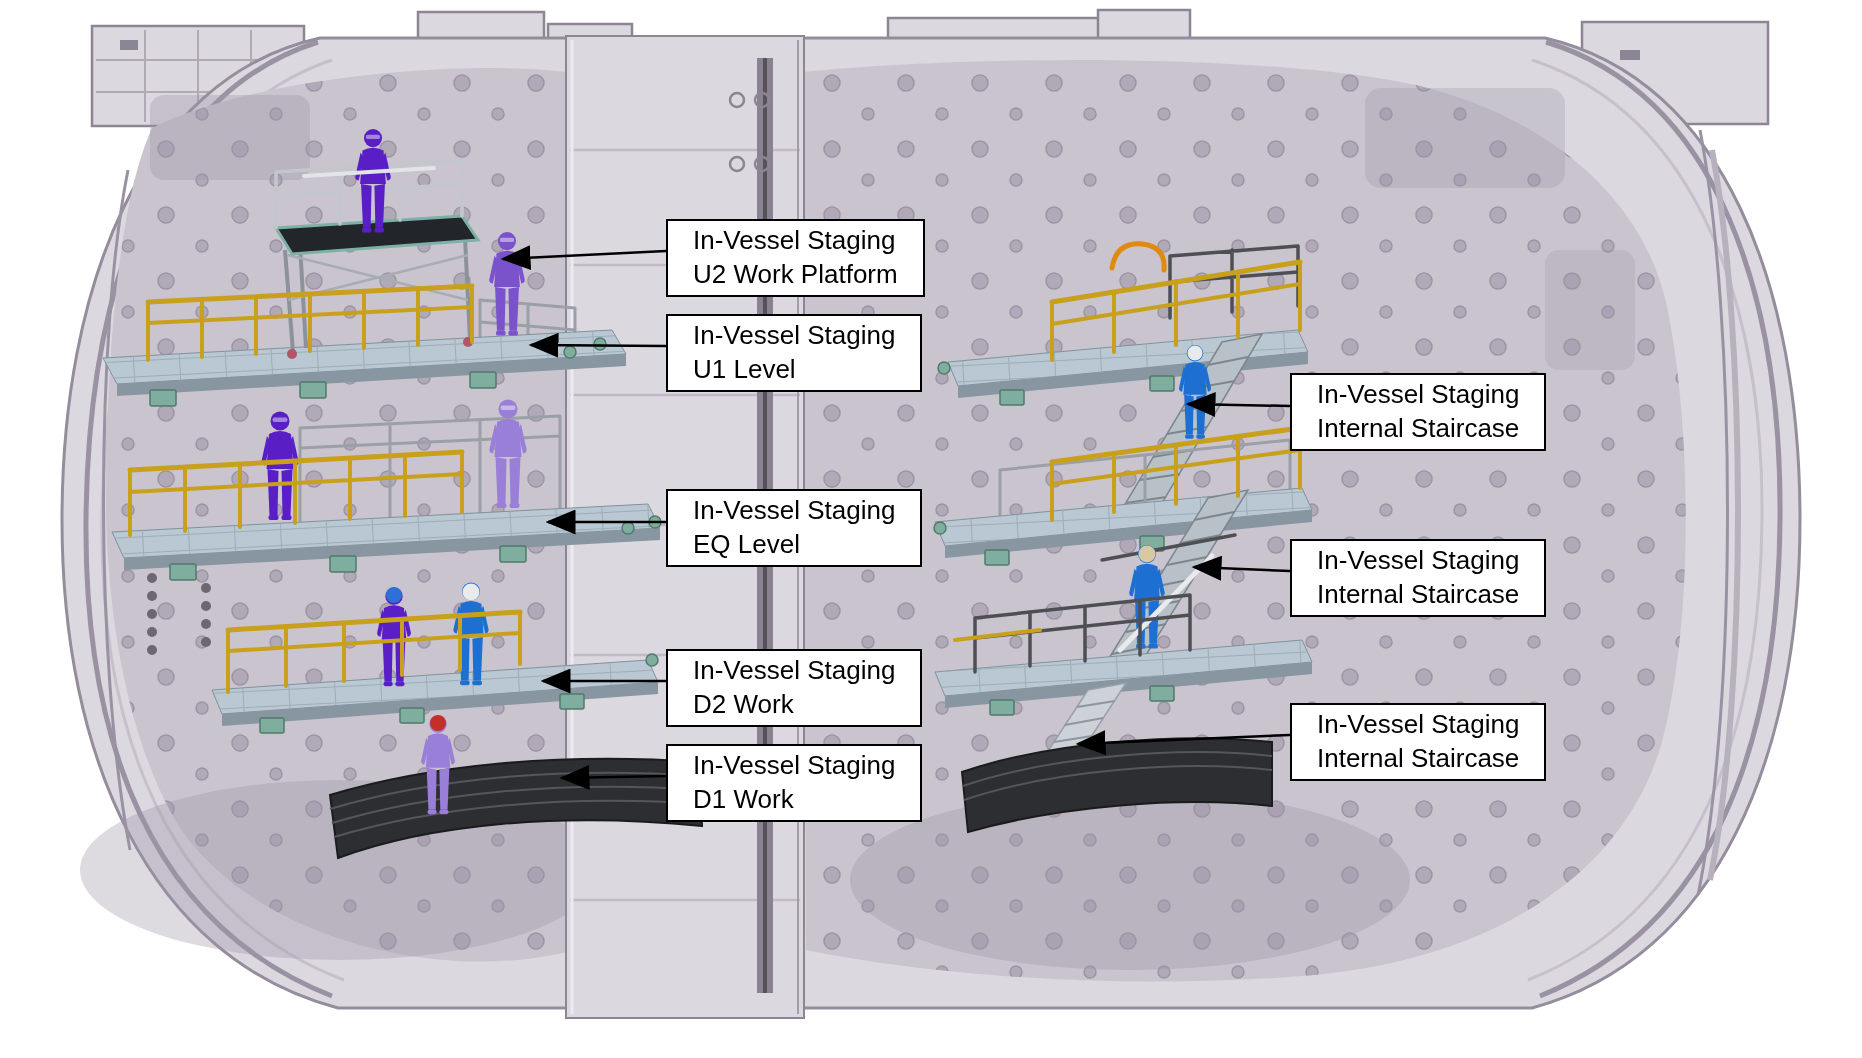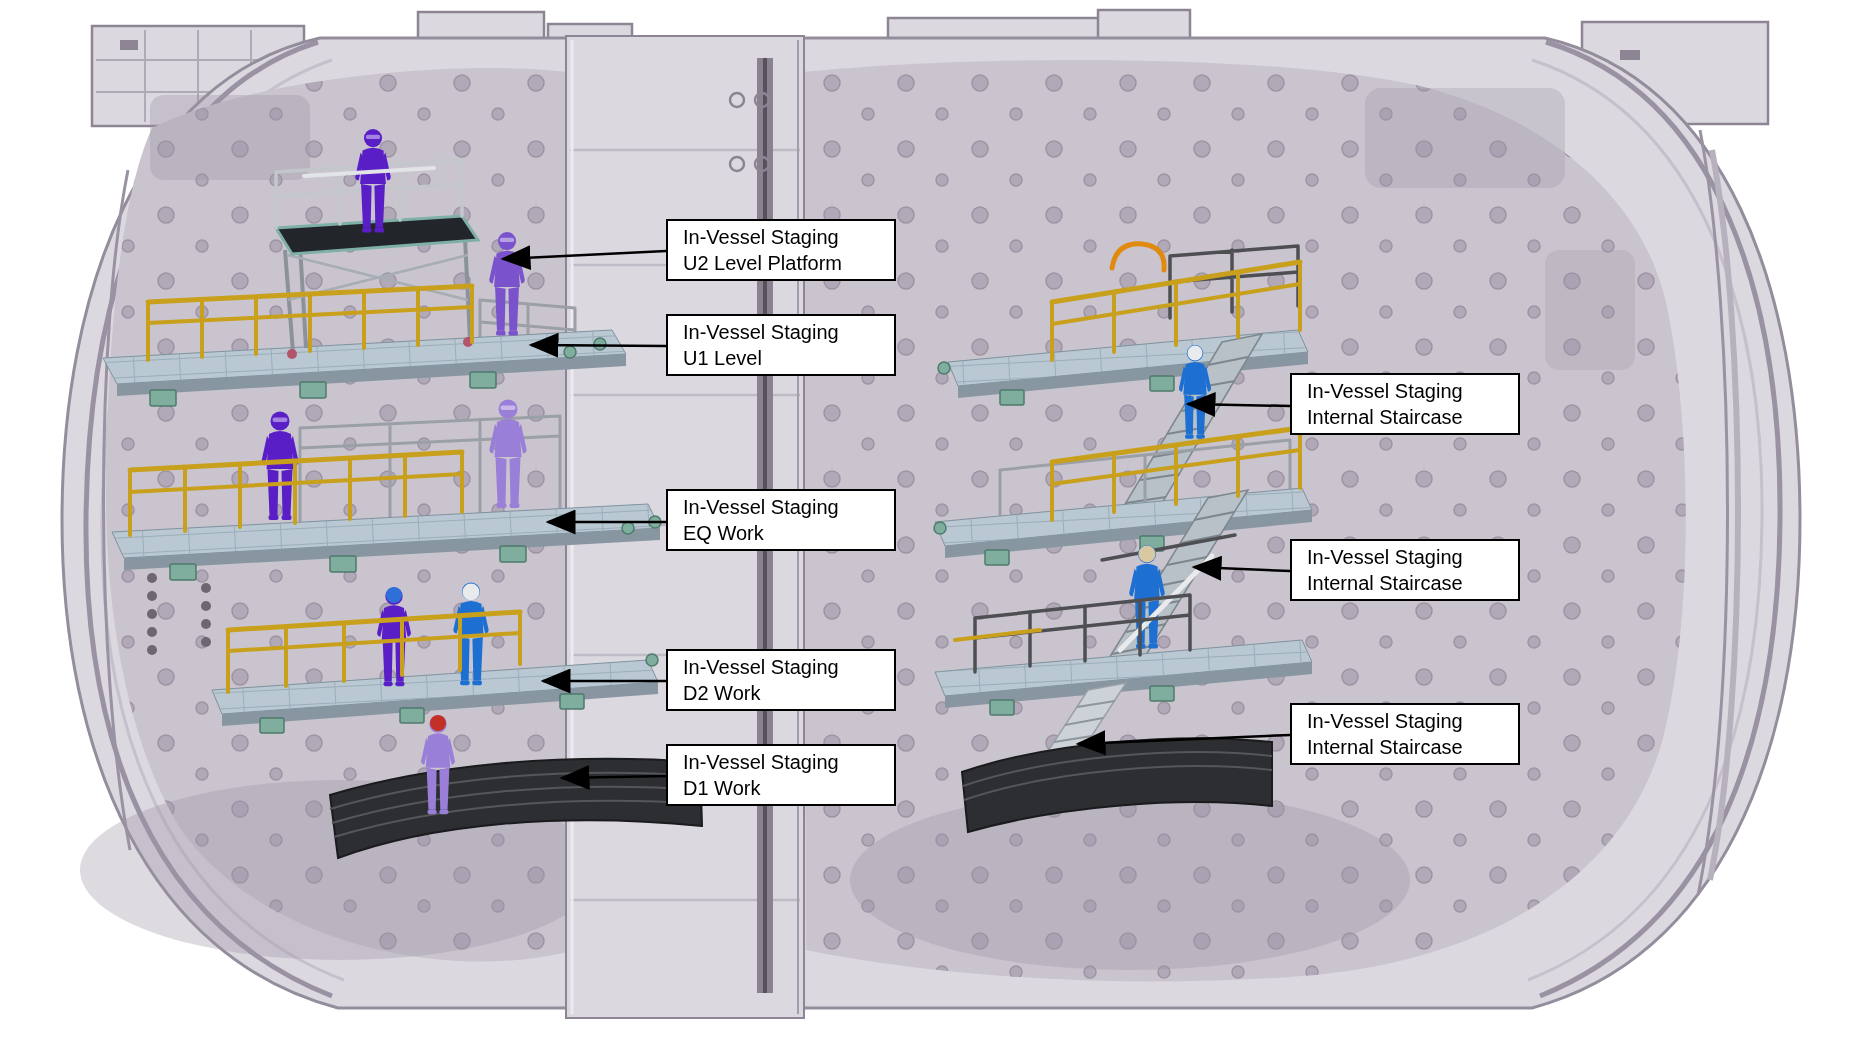--- a/index.html
+++ b/index.html
@@ -35,21 +35,21 @@
   .fig-violet{color:var(--figure-violet);}
   .fig-lilac{color:var(--figure-lilac);}
   .fig-blue{color:var(--figure-blue);}
   .f-helmet-red{fill:var(--helmet-red);}
   .f-helmet-white{fill:var(--helmet-white);}
   .f-helmet-blue{fill:var(--helmet-blue);}
   .f-helmet-tan{fill:var(--helmet-tan);}
 
   .callout{position:absolute;min-width:196px;background:var(--callout-bg);
            border:2.5px solid var(--callout-border);color:var(--callout-text);
-           font-size:20px;line-height:1.3;padding:3px 15px;white-space:nowrap;z-index:5;}
+           font-size:26px;line-height:1.3;padding:3px 25px;white-space:nowrap;z-index:5;}
 </style>
 </head>
 <body>
 
 <div id="stage">
 
 <svg width="1862" height="1058" viewBox="0 0 1862 1058">
   <defs>
     <pattern id="studs" width="74" height="66" patternUnits="userSpaceOnUse">
       <circle cx="18" cy="17" r="8" class="stud"></circle>
@@ -302,29 +302,29 @@
     <line class="leader" x1="666" y1="681" x2="543" y2="681" marker-end="url(#arrowhead)"></line>
     <line class="leader" x1="666" y1="776" x2="562" y2="778" marker-end="url(#arrowhead)"></line>
     <line class="leader" x1="1290" y1="406" x2="1188" y2="404" marker-end="url(#arrowhead)"></line>
     <line class="leader" x1="1290" y1="571" x2="1194" y2="567" marker-end="url(#arrowhead)"></line>
     <line class="leader" x1="1290" y1="735" x2="1078" y2="744" marker-end="url(#arrowhead)"></line>
   </g>
 </svg>
 
 <div class="callout" style="left:666px;top:219px;">
   <div>In-Vessel Staging</div>
-  <div>U2 Level Platform</div>
+  <div>U2 Work Platform</div>
 </div>
 <div class="callout" style="left:666px;top:314px;">
   <div>In-Vessel Staging</div>
   <div>U1 Level</div>
 </div>
 <div class="callout" style="left:666px;top:489px;">
   <div>In-Vessel Staging</div>
-  <div>EQ Work</div>
+  <div>EQ Level</div>
 </div>
 <div class="callout" style="left:666px;top:649px;">
   <div>In-Vessel Staging</div>
   <div>D2 Work</div>
 </div>
 <div class="callout" style="left:666px;top:744px;">
   <div>In-Vessel Staging</div>
   <div>D1 Work</div>
 </div>
 <div class="callout" style="left:1290px;top:373px;">

